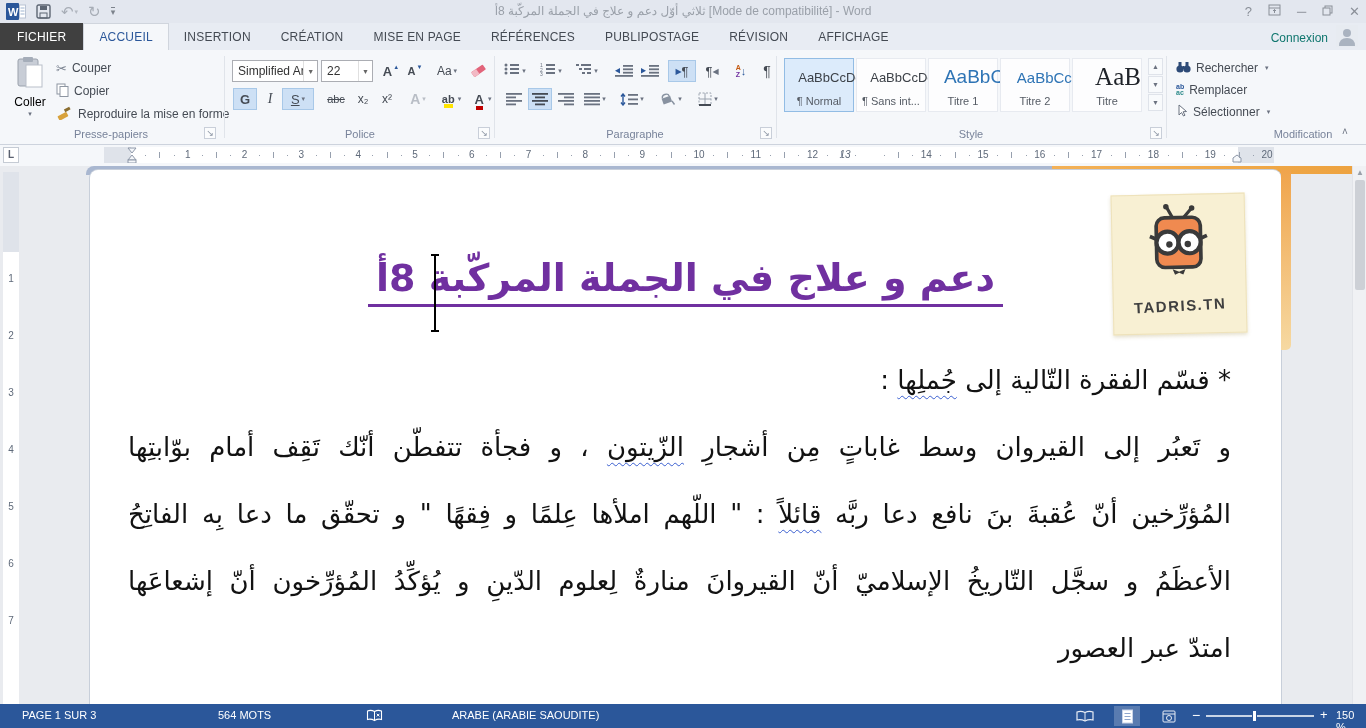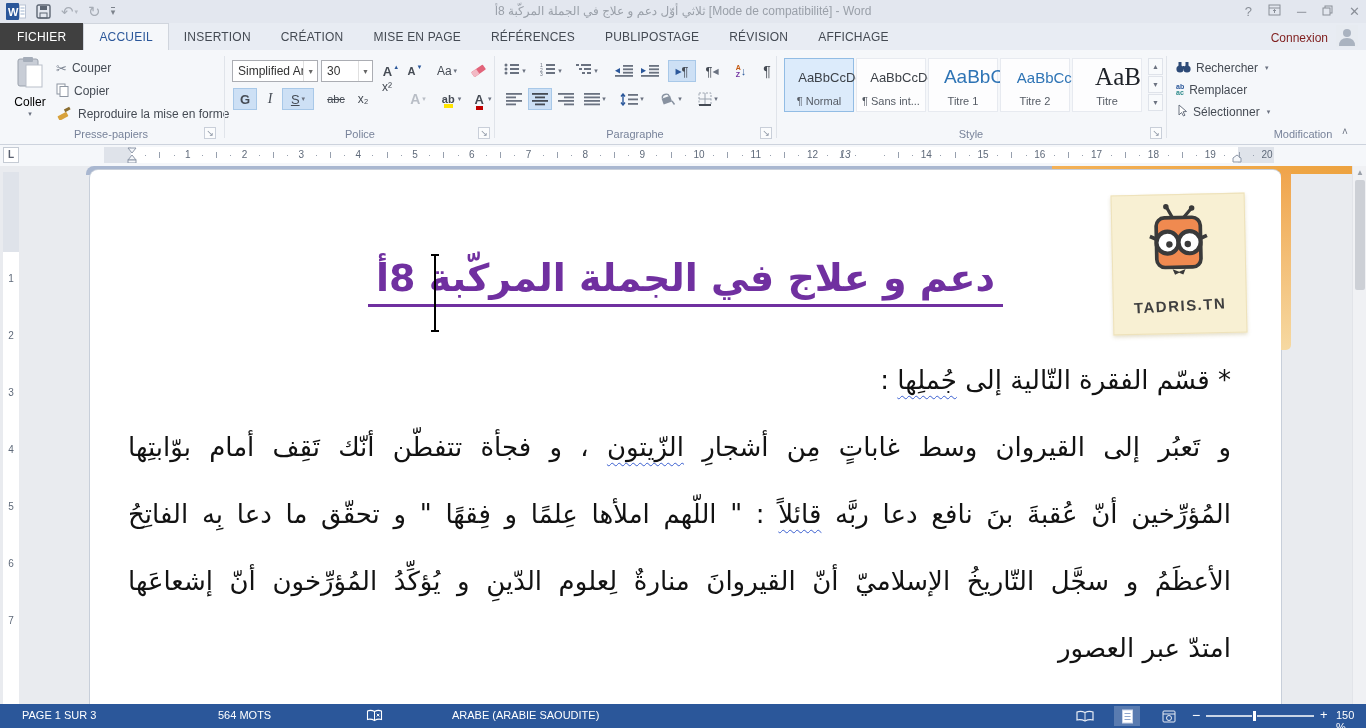--- a/index.html
+++ b/index.html
@@ -16,21 +16,21 @@
   #wincontrols { position:absolute; right:6px; top:2px; display:flex; gap:16px; align-items:center; color:#8a8f98; font-size:13px; }
   #wincontrols span { line-height:19px; }
 
   
   #tabrow { position:absolute; left:0; top:23px; width:1366px; height:27px; background:#e8ecf3; }
   #tab-strip { display:flex; height:27px; align-items:stretch; }
   .tab { padding:0 15px; font-size:12px; color:#444a53; display:flex; align-items:center; letter-spacing:.2px; }
   .tab-file { background:#404040; color:#fff; padding:0 17px; }
   .tab-active { background:#f5f7fa; color:#2b579a; border:1px solid #d0d5dd; border-bottom:none; }
   #account { position:absolute; right:8px; top:2px; display:flex; align-items:center; gap:8px; }
-  #account .conn { font-size:12px; color:#7f1d1d; }
+  #account .conn { font-size:12px; color:#0f766e; }
 
   
   #ribbon { position:absolute; left:0; top:50px; width:1366px; height:95px; background:#f5f7fa; border-bottom:1px solid #cdd3dd; }
   .gdiv { position:absolute; top:6px; height:82px; width:1px; background:#e0e4ea; }
   .glabel { position:absolute; top:78px; font-size:11px; color:#78839a; text-align:center; }
   .launcher { position:absolute; top:77px; font-size:9px; color:#8b94a3; width:12px; height:12px; border:1px solid #c9cfd9; line-height:10px; text-align:center; background:#fbfcfd; }
   .rbtn { position:absolute; display:flex; align-items:center; justify-content:center; height:22px; color:#454b54; }
   .sel { background:#cde0f5; border:1px solid #a8c8e8; }
   .drop { font-size:7px; color:#6b7280; margin-left:2px; }
   .combo { position:absolute; height:22px; background:#fff; border:1px solid #abadb3; font-size:12px; color:#333; display:flex; align-items:center; padding-left:5px; }
@@ -191,21 +191,21 @@
     </div>
     <span class="glabel" style="left:0;width:222px;">Presse-papiers</span>
     <span class="launcher" style="left:204px;">↘</span>
     <i class="gdiv" style="left:224px;"></i>
 
     <div class="combo" style="left:232px;top:10px;width:86px;">
       <span style="overflow:hidden;white-space:nowrap;">Simplified Ar</span>
       <span class="cdrop">▼</span>
     </div>
     <div class="combo" style="left:321px;top:10px;width:52px;">
-      <span>30</span>
+      <span>22</span>
       <span class="cdrop">▼</span>
     </div>
     <div class="rbtn" style="left:380px;top:10px;width:22px;">
         <span class="glyph">A</span>
         <span style="font-size:6px;color:#2b579a;margin:-8px 0 0 1px;">▲</span>
       </div>
     <div class="rbtn" style="left:404px;top:10px;width:22px;">
         <span style="font-size:11px;font-weight:bold;">A</span>
         <span style="font-size:6px;color:#2b579a;margin:-8px 0 0 1px;">▼</span>
       </div>
@@ -231,21 +231,21 @@
     <div class="rbtn sel" style="left:282px;top:38px;width:32px;">
         <span style="text-decoration:underline;font-size:13px;">S</span>
         <span class="drop">▾</span>
       </div>
     <div class="rbtn" style="left:322px;top:38px;width:28px;">
         <span style="text-decoration:line-through;font-size:11px;">abc</span>
       </div>
     <div class="rbtn" style="left:352px;top:38px;width:22px;">
         <span class="minitxt">x₂</span>
       </div>
-    <div class="rbtn" style="left:376px;top:26px;width:22px;">
+    <div class="rbtn" style="left:376px;top:38px;width:22px;">
         <span class="minitxt">x²</span>
       </div>
     <div class="rbtn" style="left:406px;top:38px;width:24px;color:#b9bec6;">
         <span style="font-size:14px;font-weight:bold;">A</span>
         <span class="drop" style="color:#b9bec6;">▾</span>
       </div>
     <div class="rbtn" style="left:436px;top:38px;width:30px;">
         <span style="position:relative;font-size:11px;font-weight:bold;padding:0 1px;"><span>ab</span><span class="colorbar" style="background:#ffe400;bottom:-3px;"></span></span>
         <span class="drop">▾</span>
       </div>

